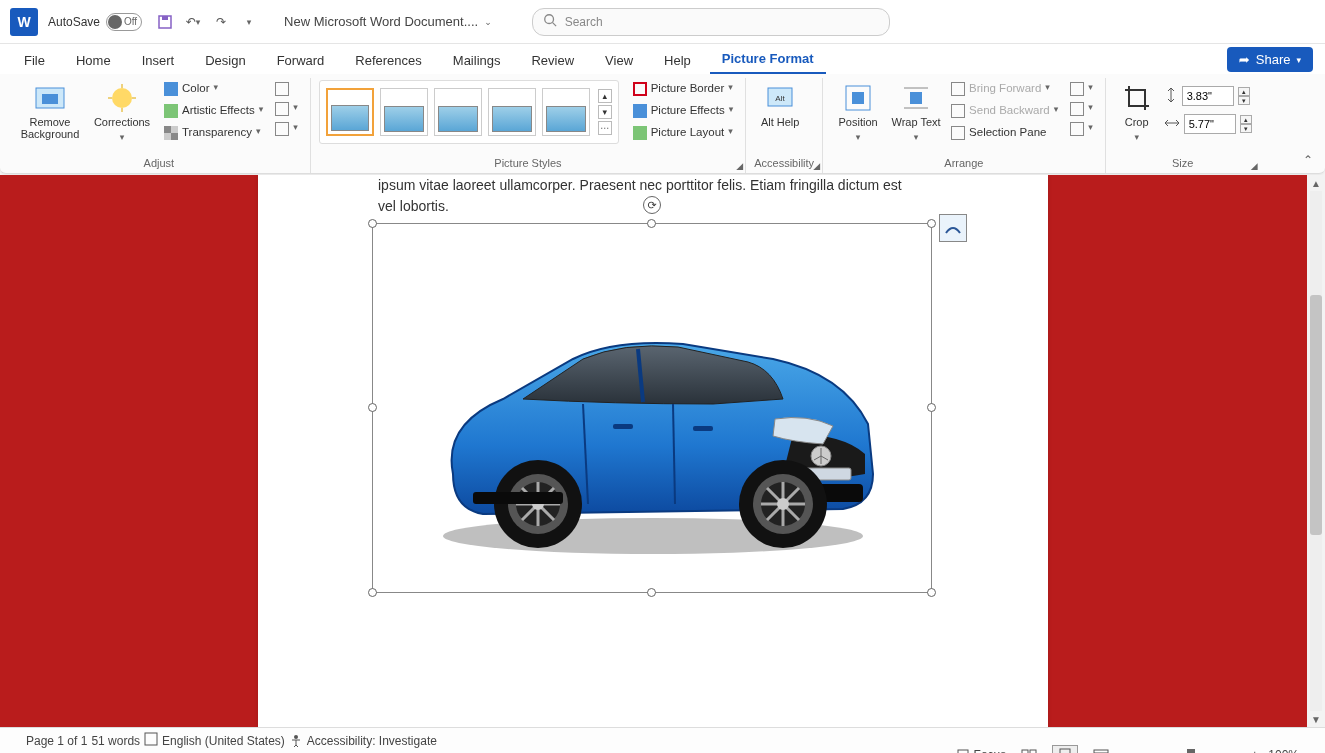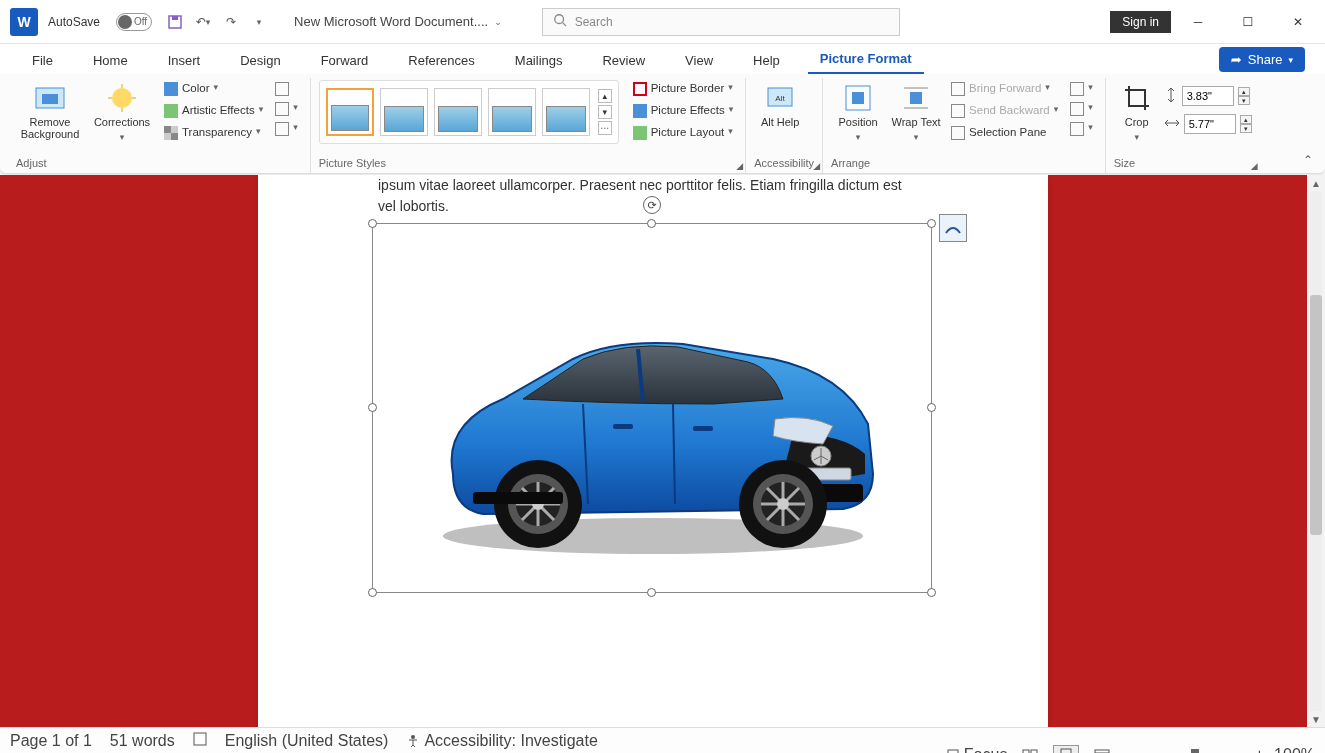--- a/index.html
+++ b/index.html
@@ -1,43 +1,43 @@
 <!DOCTYPE html>
 <html><head>
 <meta charset="utf-8">
 <style>
 * { margin: 0; padding: 0; box-sizing: border-box; font-family: "Segoe UI", Arial, sans-serif; }
 body { background: #f3f3f3; width: 1325px; height: 753px; overflow: hidden; position: relative; font-size: 12px; color: #333; }
 
 
 .titlebar { height: 44px; background: #fff; display: flex; align-items: center; padding: 0 4px; border-bottom: 1px solid #e5e5e5; }
 .word-icon { width: 28px; height: 28px; background: #185abd; color: #fff; display: flex; align-items: center; justify-content: center; font-weight: bold; border-radius: 3px; margin: 0 6px; font-size: 14px; }
-.autosave { display: flex; align-items: center; gap: 16px; margin-left: 4px; font-size: 12px; }
+.autosave { display: flex; align-items: center; gap: 6px; margin-left: 4px; font-size: 12px; }
 .toggle { width: 36px; height: 18px; border: 1px solid #999; border-radius: 10px; display: flex; align-items: center; padding: 1px; position: relative; }
 .toggle-knob { width: 14px; height: 14px; background: #666; border-radius: 50%; }
 .toggle-label { font-size: 10px; position: absolute; right: 4px; color: #666; }
 .qat { display: flex; align-items: center; gap: 10px; margin-left: 14px; }
 .qat-btn { width: 18px; height: 18px; display: flex; align-items: center; justify-content: center; cursor: pointer; color: #555; }
 .doc-title { margin-left: 26px; font-size: 13px; color: #444; display: flex; align-items: center; gap: 6px; }
-.searchbox { margin-left: 40px; width: 358px; height: 28px; border: 1px solid #ccc; border-radius: 0; background: #fafafa; display: flex; align-items: center; padding: 0 10px; color: #888; gap: 8px; }
+.searchbox { margin-left: 40px; width: 358px; height: 28px; border: 1px solid #ccc; border-radius: 12px; background: #fafafa; display: flex; align-items: center; padding: 0 10px; color: #888; gap: 8px; }
 .title-right { margin-left: auto; display: flex; align-items: center; gap: 4px; }
 .signin { background: #333; color: #fff; padding: 4px 12px; font-size: 12px; }
 .winbtn { width: 46px; height: 30px; display: flex; align-items: center; justify-content: center; color: #333; }
 
 
-.tabs { height: 30px; background: #fff; display: flex; align-items: flex-end; padding: 0 20px; gap: 16px; }
+.tabs { height: 30px; background: #fff; display: flex; align-items: flex-end; padding: 0 12px; gap: 7px; }
 .tab { padding: 6px 12px; font-size: 13px; color: #333; cursor: pointer; }
 .tab.active { color: #185abd; border-bottom: 2px solid #185abd; font-weight: 600; }
 .share-btn { margin-left: auto; background: #185abd; color: #fff; padding: 5px 12px; border-radius: 4px; font-size: 13px; display: flex; align-items: center; gap: 6px; margin-bottom: 2px; }
 
 
 .ribbon { height: 100px; background: #fbfbfb; border-bottom: 1px solid #ddd; display: flex; padding: 4px 8px 0 8px; border-radius: 0 0 6px 6px; box-shadow: 0 1px 2px rgba(0,0,0,.05); }
 .group { border-right: 1px solid #e0e0e0; padding: 2px 8px 2px 8px; display: flex; flex-direction: column; position: relative; }
 .group-content { flex: 1; display: flex; align-items: flex-start; gap: 4px; }
-.group-label { font-size: 11px; color: #666; padding: 2px 0; }
+.group-label { text-align: center; font-size: 11px; color: #666; padding: 2px 0; }
 .group-launcher { position: absolute; right: 2px; bottom: 2px; font-size: 9px; color: #666; }
 .bigbtn { display: flex; flex-direction: column; align-items: center; justify-content: center; width: 68px; text-align: center; font-size: 11px; gap: 4px; padding-top: 4px; cursor: pointer; }
 .bigbtn .icon { width: 32px; height: 28px; }
 .col { display: flex; flex-direction: column; gap: 2px; }
 .smallbtn { display: flex; gap: 4px; font-size: 11.5px; padding: 2px 4px; cursor: pointer; white-space: nowrap; }
 .smallbtn.disabled { color: #aaa; }
 .styles-gallery { display: flex; gap: 6px; align-items: center; padding: 4px 6px; border: 1px solid #ddd; border-radius: 3px; background: #fff; height: 64px; }
 .style-thumb { width: 48px; height: 48px; border: 1px solid #ccc; display: flex; align-items: flex-end; justify-content: center; padding: 3px; background: #fff; }
 .style-thumb-inner { width: 100%; height: 26px; background: linear-gradient(#9ecfe8,#5aa6d6); border: 1px solid #888; }
 .style-thumb.first { border: 2px solid #f2a23a; }
@@ -62,21 +62,21 @@
 .layout-flyout { position: absolute; right: -36px; top: -10px; width: 28px; height: 28px; border: 1px solid #888; background: #eaf3fb; display:flex; align-items:center; justify-content:center; }
 .car { position:absolute; left:40px; top:80px; width:480px; height:260px; }
 
 
 .vscroll { position: absolute; right: 0; top: 175px; bottom: 26px; width: 18px; background: #f3f3f3; }
 .vscroll .track { position:absolute; top:16px; bottom:16px; left:3px; right:3px; background:#eee; }
 .vscroll .thumb { position:absolute; left:3px; right:3px; top:120px; height:240px; background:#c4c4c4; border-radius:3px; }
 .vscroll .arrow { position:absolute; left:0; right:0; height:16px; display:flex; align-items:center; justify-content:center; color:#666; font-size:10px; }
 
 
-.statusbar { position: absolute; bottom: 0; left: 0; right: 0; height: 26px; background: #fdfdfd; border-top: 1px solid #ddd; display: flex; align-items: center; padding: 0 10px; font-size: 16px; color: #444; gap: 18px; }
+.statusbar { position: absolute; bottom: 0; left: 0; right: 0; height: 26px; background: #fdfdfd; border-top: 1px solid #ddd; display: flex; align-items: center; padding: 0 26px; font-size: 12px; color: #444; gap: 4px; }
 .status-right { margin-left: auto; display: flex; align-items: center; gap: 10px; margin-top: 29px; }
 .viewbtn { width: 26px; height: 20px; border: 1px solid transparent; display:flex; align-items:center; justify-content:center; color:#555; }
 .viewbtn.active { border:1px solid #999; background:#eee; }
 .zoom-slider { width: 100px; height: 4px; background: #ccc; position: relative; }
 .zoom-slider .mid { position:absolute; left:50%; top:-3px; width:1px; height:10px; background:#888; }
 .zoom-slider .knob { position:absolute; left:50%; top:-4px; width:8px; height:12px; background:#666; margin-left:-4px; }
 
 .chev { font-size: 9px; color: #666; }
 .sq { width:14px; height:14px; border:1px solid #888; display:inline-block; }
 </style>
@@ -110,26 +110,20 @@
     <span class="chev">⌄</span>
   </div>
   <div class="searchbox">
     <span>
       <svg width="14" height="14" viewBox="0 0 16 16">
           <circle cx="7" cy="7" r="5" fill="none" stroke="#888" stroke-width="1.5"></circle>
           <line x1="11" y1="11" x2="15" y2="15" stroke="#888" stroke-width="1.5"></line>
         </svg>
     </span>
     <span>Search</span>
-  </div>
-  <div class="title-right">
-    <div class="signin">Sign in</div>
-    <div class="winbtn">─</div>
-    <div class="winbtn">☐</div>
-    <div class="winbtn">✕</div>
   </div>
 </div>
 
 <div class="tabs">
   <div class="tab">File</div>
   <div class="tab">Home</div>
   <div class="tab">Insert</div>
   <div class="tab">Design</div>
   <div class="tab">Forward</div>
   <div class="tab">References</div>

